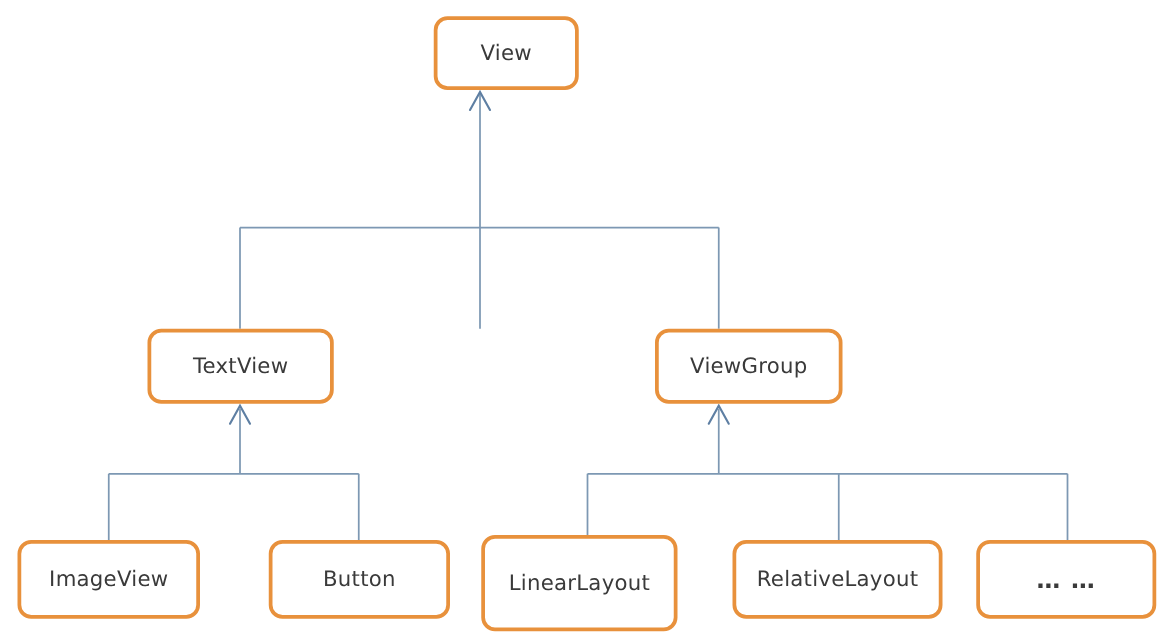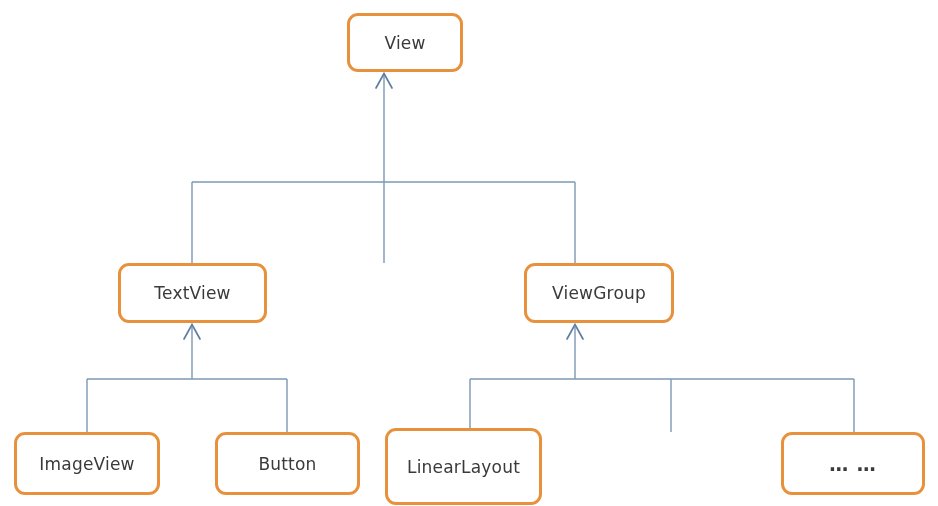--- a/index.html
+++ b/index.html
@@ -84,15 +84,16 @@
     <line class="edge" x1="854" y1="379" x2="854" y2="432"></line>
     <path class="arrowhead" d="M567,339 L575,324.5 L583,339"></path>
   </svg>
 
   <div class="node n-view">View</div>
   <div class="node n-textview">TextView</div>
   <div class="node n-viewgroup">ViewGroup</div>
   <div class="node n-edittext">ImageView</div>
   <div class="node n-button">Button</div>
   <div class="node n-linearlayout">LinearLayout</div>
+  <div class="node n-relativelayout">RelativeLayout</div>
   <div class="node n-others">… …</div>
 
 </div>
 
 </body></html>

